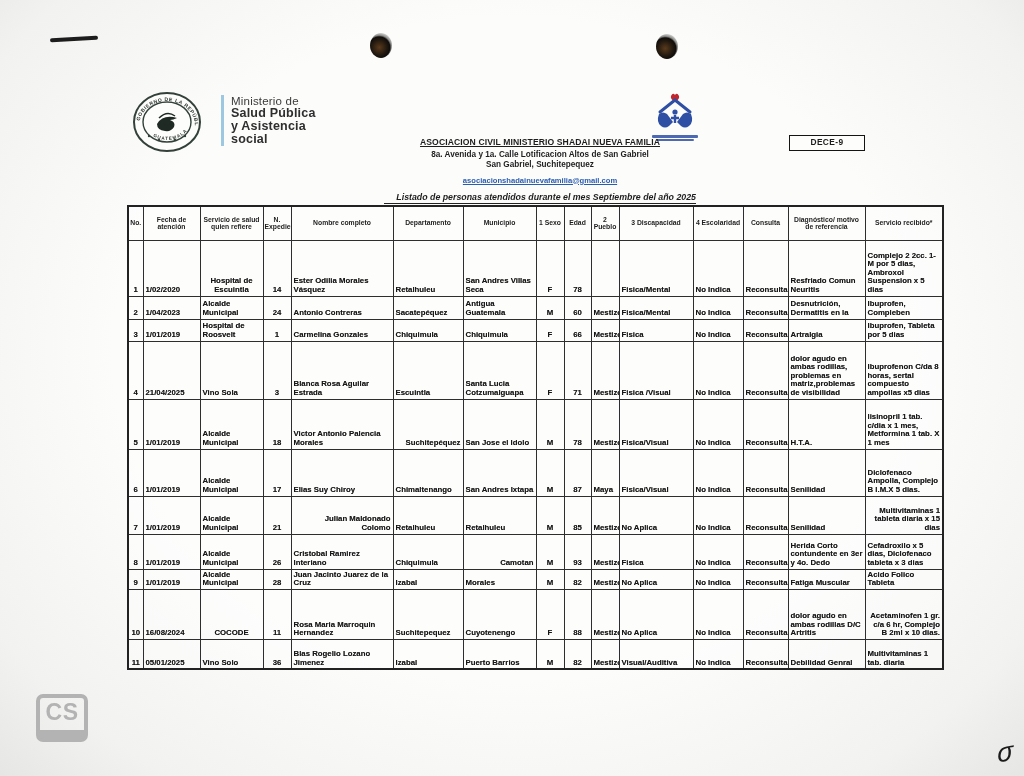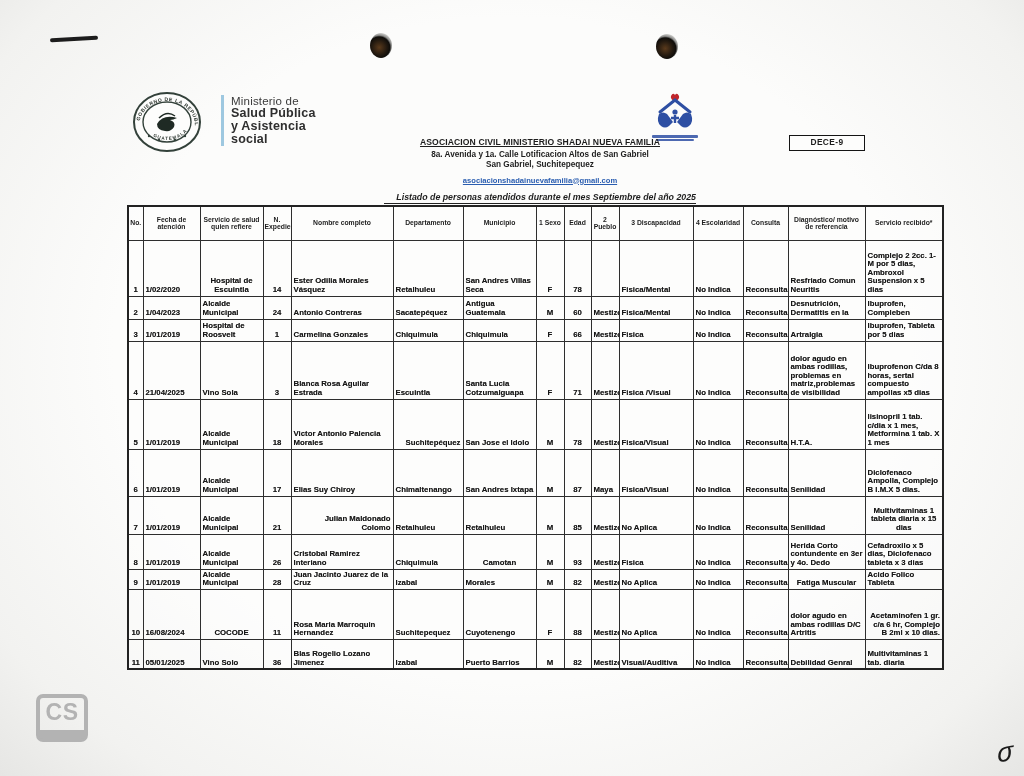--- a/index.html
+++ b/index.html
@@ -258,30 +258,30 @@
             <td style="text-align: right;">Julian Maldonado Colomo</td>
             <td style="text-align: left;">Retalhuleu</td>
             <td style="text-align: left;">Retalhuleu</td>
             <td style="text-align: center;">M</td>
             <td style="text-align: center;">85</td>
             <td style="text-align: left;">Mestizo</td>
             <td style="text-align: left;">No Aplica</td>
             <td style="text-align: left;">No Indica</td>
             <td style="text-align: left;">Reconsulta</td>
             <td style="text-align: left;">Senilidad</td>
-            <td style="text-align: center;">Multivitaminas 1 tableta diaria x 15 dias</td>
+            <td style="text-align: right;">Multivitaminas 1 tableta diaria x 15 dias</td>
           </tr>
           <tr style="height: 35px;">
             <td style="text-align: center;">8</td>
             <td style="text-align: left;">1/01/2019</td>
             <td style="text-align: left;">Alcalde Municipal</td>
             <td style="text-align: center;">26</td>
             <td style="text-align: left;">Cristobal Ramirez Interiano</td>
             <td style="text-align: left;">Chiquimula</td>
-            <td style="text-align: center; margin-top: 17px;">Camotan</td>
+            <td style="text-align: right; margin-top: 17px;">Camotan</td>
             <td style="text-align: center;">M</td>
             <td style="text-align: center;">93</td>
             <td style="text-align: left;">Mestizo</td>
             <td style="text-align: left;">Fisica</td>
             <td style="text-align: left;">No Indica</td>
             <td style="text-align: left;">Reconsulta</td>
             <td style="text-align: left;">Herida Corto contundente en 3er y 4o. Dedo</td>
             <td style="text-align: left;">Cefadroxilo x 5 dias, Diclofenaco tableta x 3 dias</td>
           </tr>
           <tr style="height: 20px;">
@@ -291,21 +291,21 @@
             <td style="text-align: center;">28</td>
             <td style="text-align: left;">Juan Jacinto Juarez de la Cruz</td>
             <td style="text-align: left;">Izabal</td>
             <td style="text-align: left;">Morales</td>
             <td style="text-align: center;">M</td>
             <td style="text-align: center;">82</td>
             <td style="text-align: left;">Mestizo</td>
             <td style="text-align: left;">No Aplica</td>
             <td style="text-align: left;">No Indica</td>
             <td style="text-align: left;">Reconsulta</td>
-            <td style="text-align: center;">Fatiga Muscular</td>
+            <td style="text-align: left;">Fatiga Muscular</td>
             <td style="text-align: left;">Acido Folico Tableta</td>
           </tr>
           <tr style="height: 50px;">
             <td style="text-align: center;">10</td>
             <td style="text-align: left;">16/08/2024</td>
             <td style="text-align: center;">COCODE</td>
             <td style="text-align: center;">11</td>
             <td style="text-align: left;">Rosa Maria Marroquin Hernandez</td>
             <td style="text-align: left;">Suchitepequez</td>
             <td style="text-align: left;">Cuyotenengo</td>

